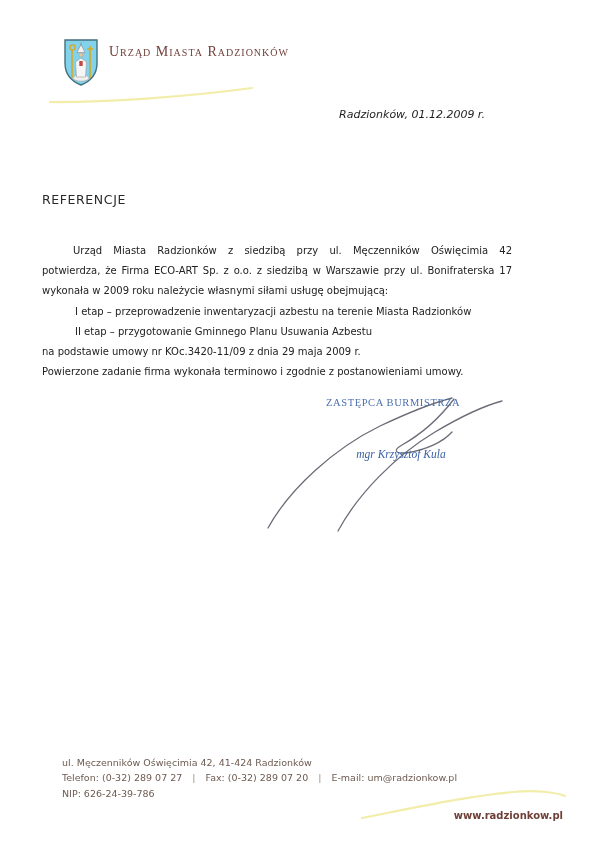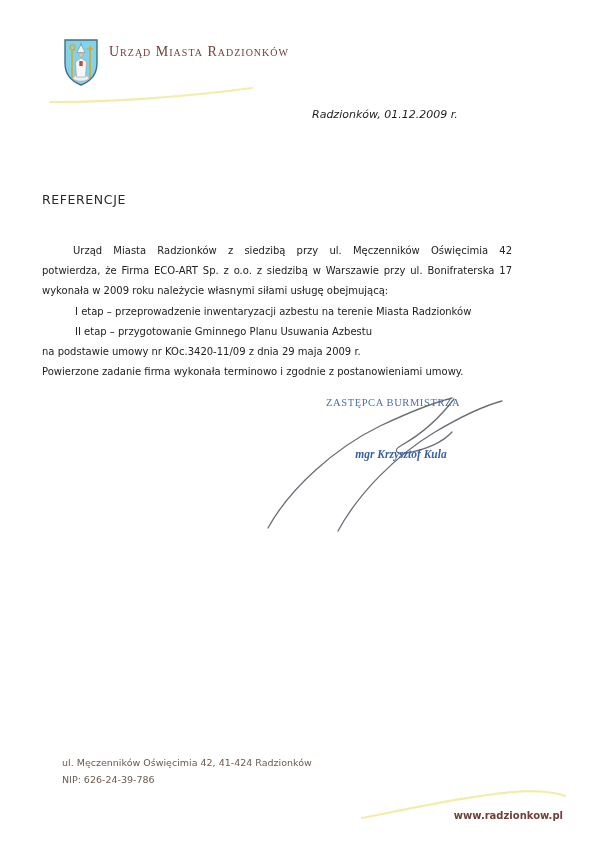--- a/index.html
+++ b/index.html
@@ -31,21 +31,21 @@
     white-space: nowrap;
   }
   .swoosh-top { position: absolute; left: 45px; top: 82px; }
   .swoosh-bottom { position: absolute; left: 353px; top: 786px; }
 
   
   .date-line {
     position: absolute;
     left: 312px; top: 108px;
     width: 200px;
-    text-align: left;
+    text-align: center;
     font-style: italic;
     font-size: 11px;
     color: #1d1d1d;
   }
 
   
   .doc-title {
     position: absolute;
     left: 42px; top: 192px;
     width: 470px;
@@ -88,21 +88,21 @@
     opacity: 0.92;
     white-space: nowrap;
   }
   .signer-name {
     position: absolute;
     left: 348px; top: 448px;
     width: 106px;
     text-align: center;
     font-family: "Liberation Serif", serif;
     font-style: italic;
-    font-weight: 700;
+    font-weight: 400;
     font-size: 11.5px;
     color: #3a5fa5;
     white-space: nowrap;
   }
 
   
   .footer {
     position: absolute;
     left: 62px; top: 756px;
     font-size: 9.5px;
@@ -164,20 +164,30 @@
       <path d="M 108,143 C 128,106 165,68 205,44 C 232,28 257,17 272,13"></path>
       <path d="M 224,11 C 208,32 188,48 172,57 C 163,62 165,66 176,65 C 196,62 213,54 222,44"></path>
     </g>
   </svg>
 
   <div class="stamp-role">ZASTĘPCA BURMISTRZA</div>
   <div class="signer-name">mgr Krzysztof Kula</div>
 
   <div class="footer">
     <div class="addr-line">ul. Męczenników Oświęcimia 42, 41-424 Radzionków</div>
+    <div class="contact-line">
+      <span>Telefon:</span>
+      <span>(0-32) 289 07 27</span>
+      <span class="sep">|</span>
+      <span>Fax:</span>
+      <span>(0-32) 289 07 20</span>
+      <span class="sep">|</span>
+      <span>E-mail:</span>
+      <span>um@radzionkow.pl</span>
+    </div>
     <div class="nip-line">NIP: 626-24-39-786</div>
   </div>
 
   <svg class="swoosh-bottom" width="218" height="36" viewBox="0 0 218 36">
     <path d="M 9,32 C 65,21 115,10 160,6 C 182,4 202,6 212,10" fill="none" stroke="#f1eb9e" stroke-width="2.2" stroke-linecap="round" opacity="0.9"></path>
   </svg>
 
   <div class="website">www.radzionkow.pl</div>
 
 </div>

